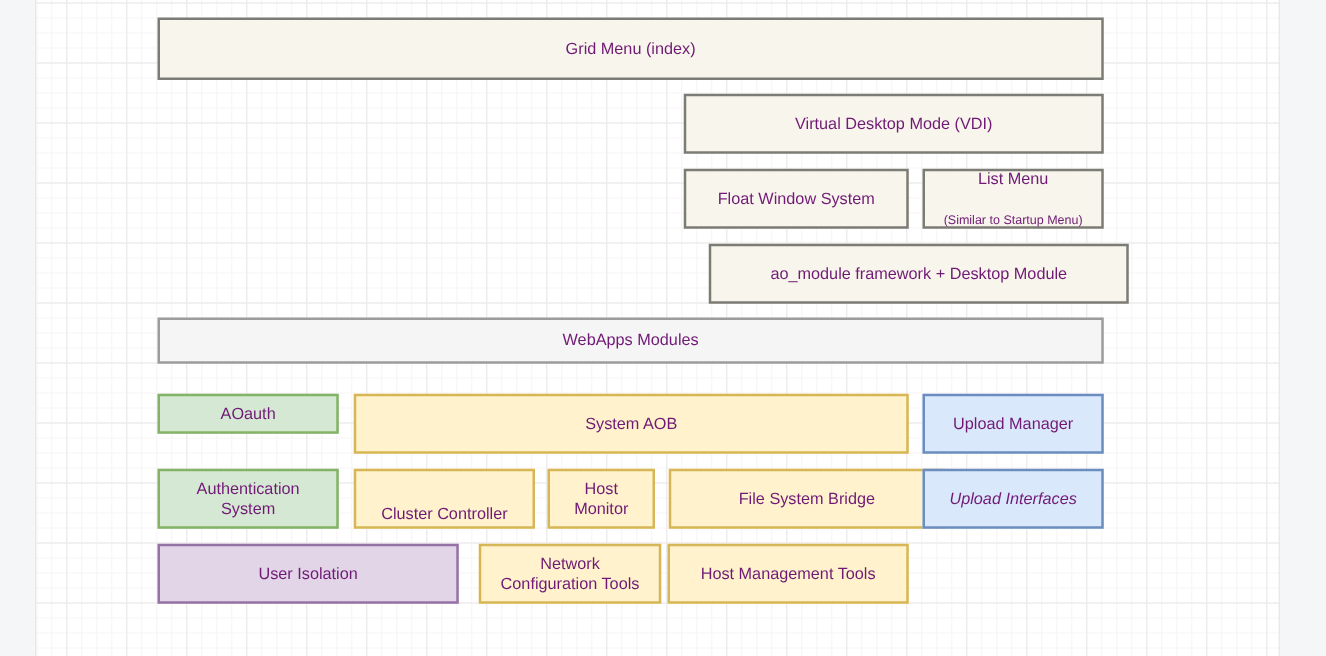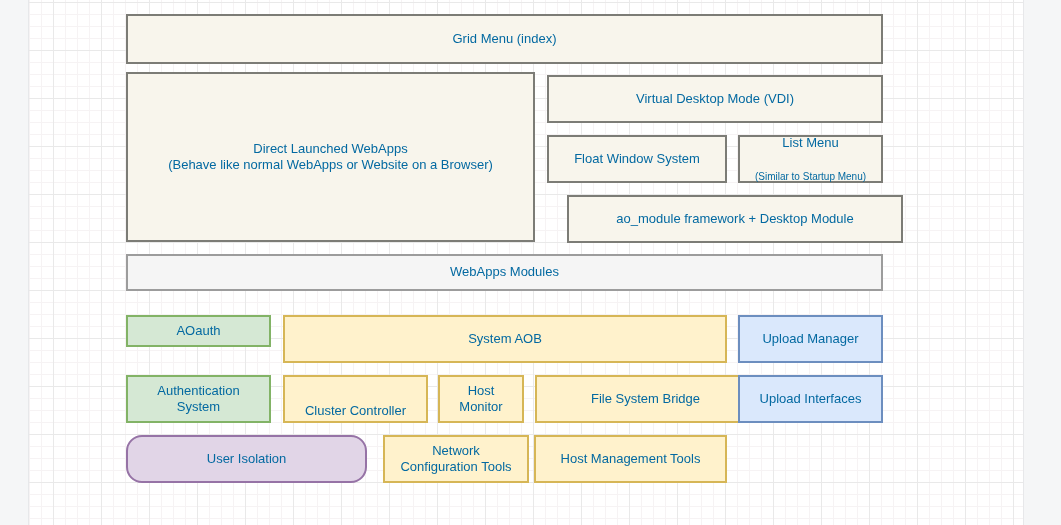--- a/index.html
+++ b/index.html
@@ -33,59 +33,55 @@
   .node {
     position: absolute;
     border: 2px solid #7c7c76;
     display: flex;
     flex-direction: column;
     align-items: center;
     justify-content: center;
     text-align: center;
     font-size: 13px;
     line-height: 1.25;
-    color: #0369a1;
+    color: #701a75;
     padding: 2px 10px;
   }
   .node .sublabel { font-size: 10px; line-height: 1.3; }
   
   .b-grid-menu        { left:126px; top:14px;  width:757px; height:50px;  }
   .b-direct-webapps   { left:126px; top:72px;  width:409px; height:170px; }
   .b-vdi              { left:547px; top:75px;  width:336px; height:48px;  }
   .b-float-window     { left:547px; top:135px; width:180px; height:48px;  }
   .b-list-menu        { left:738px; top:135px; width:145px; height:48px;  }
   .b-ao-module        { left:547px; top:195px; width:336px; height:48px;  }
   .b-webapps-modules  { left:126px; top:254px; width:757px; height:37px;  }
   .b-aoauth           { left:126px; top:315px; width:145px; height:32px;  }
   .b-system-aob       { left:283px; top:315px; width:444px; height:48px;  }
   .b-upload-manager   { left:738px; top:315px; width:145px; height:48px;  }
   .b-auth-system      { left:126px; top:375px; width:145px; height:48px;  }
   .b-cluster-ctrl     { left:283px; top:375px; width:145px; height:48px;  }
   .b-host-monitor     { left:438px; top:375px; width:86px;  height:48px;  }
   .b-fs-bridge        { left:535px; top:375px; width:221px; height:48px;  }
   .b-upload-ifaces    { left:738px; top:375px; width:145px; height:48px;  }
-  .b-user-isolation   { left:126px; top:435px; width:241px; height:48px;border-radius:16px;  }
+  .b-user-isolation   { left:126px; top:435px; width:241px; height:48px;  }
   .b-network-config   { left:383px; top:435px; width:146px; height:48px;  }
   .b-host-mgmt        { left:534px; top:435px; width:193px; height:48px;  }
 </style>
 </head>
 <body>
 
 <div class="canvas">
   <div class="side-strip left"></div>
   <div class="side-strip right"></div>
 
   <div class="node b-grid-menu" style="background: rgb(248, 245, 236); border-color: rgb(124, 124, 118);">
     <span>Grid Menu (index)</span>
   </div>
 
-  <div class="node b-direct-webapps" style="background: rgb(248, 245, 236); border-color: rgb(124, 124, 118);">
-    <span>Direct Launched WebApps</span>
-    <span>(Behave like normal WebApps or Website on a Browser)</span>
-  </div>
 
   <div class="node b-vdi" style="background: rgb(248, 245, 236); border-color: rgb(124, 124, 118);">
     <span>Virtual Desktop Mode (VDI)</span>
   </div>
 
   <div class="node b-float-window" style="background: rgb(248, 245, 236); border-color: rgb(124, 124, 118);">
     <span>Float Window System</span>
   </div>
 
   <div class="node b-list-menu" style="background: rgb(248, 245, 236); border-color: rgb(124, 124, 118); gap: 18px;">
@@ -122,21 +118,21 @@
   </div>
 
   <div class="node b-host-monitor" style="background: rgb(255, 242, 204); border-color: rgb(214, 182, 86);">
     <span>Host Monitor</span>
   </div>
 
   <div class="node b-fs-bridge" style="background: rgb(255, 242, 204); border-color: rgb(214, 182, 86);">
     <span>File System Bridge</span>
   </div>
 
-  <div class="node b-upload-ifaces" style="background: rgb(218, 232, 252); border-color: rgb(108, 142, 191);">
+  <div class="node b-upload-ifaces" style="background: rgb(218, 232, 252); border-color: rgb(108, 142, 191); font-style: italic;">
     <span>Upload Interfaces</span>
   </div>
 
   <div class="node b-user-isolation" style="background: rgb(225, 213, 231); border-color: rgb(150, 115, 166);">
     <span>User Isolation</span>
   </div>
 
   <div class="node b-network-config" style="background: rgb(255, 242, 204); border-color: rgb(214, 182, 86);">
     <span>Network Configuration Tools</span>
   </div>

